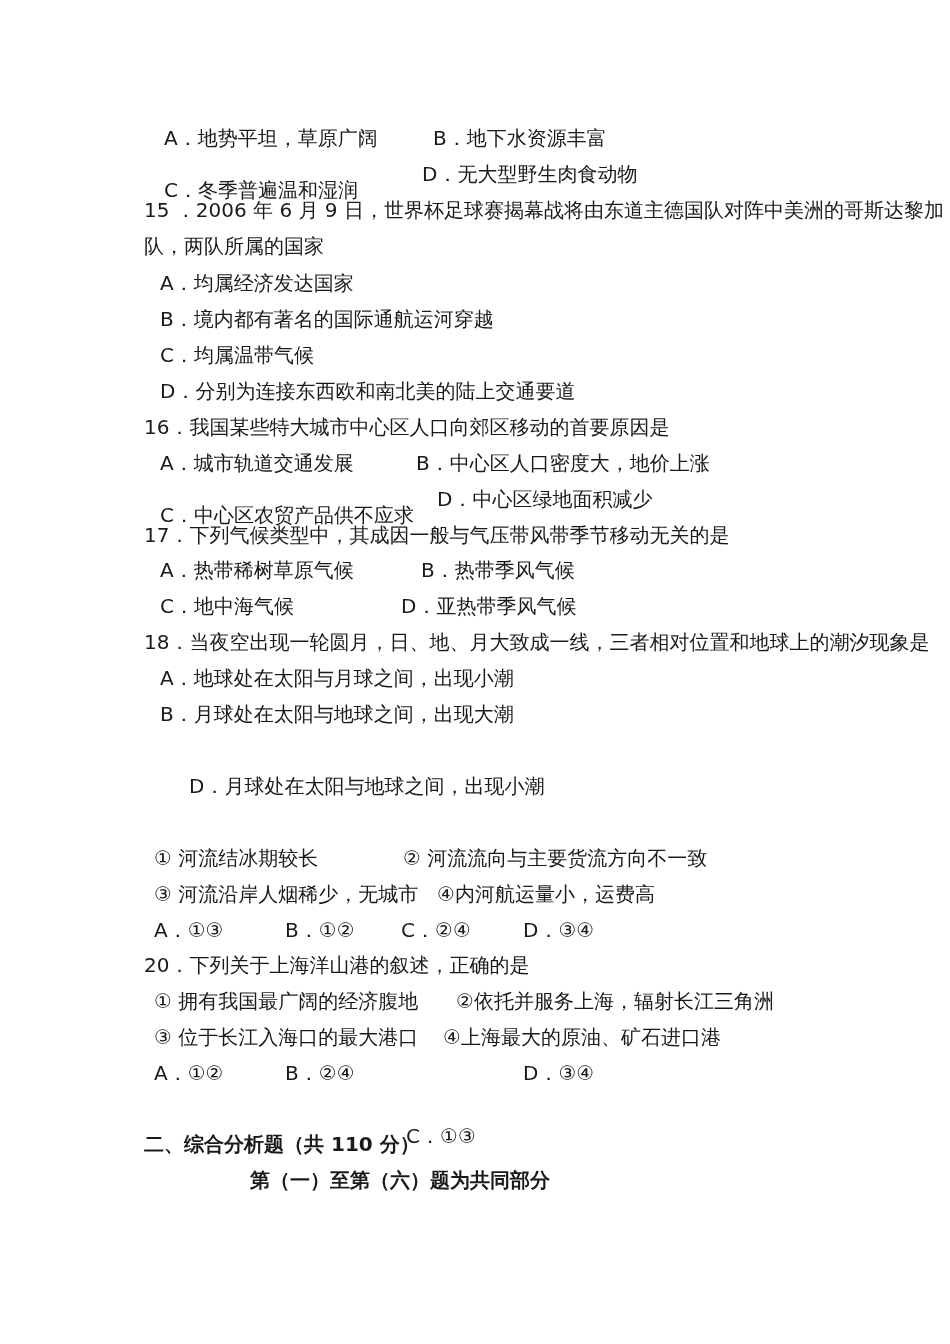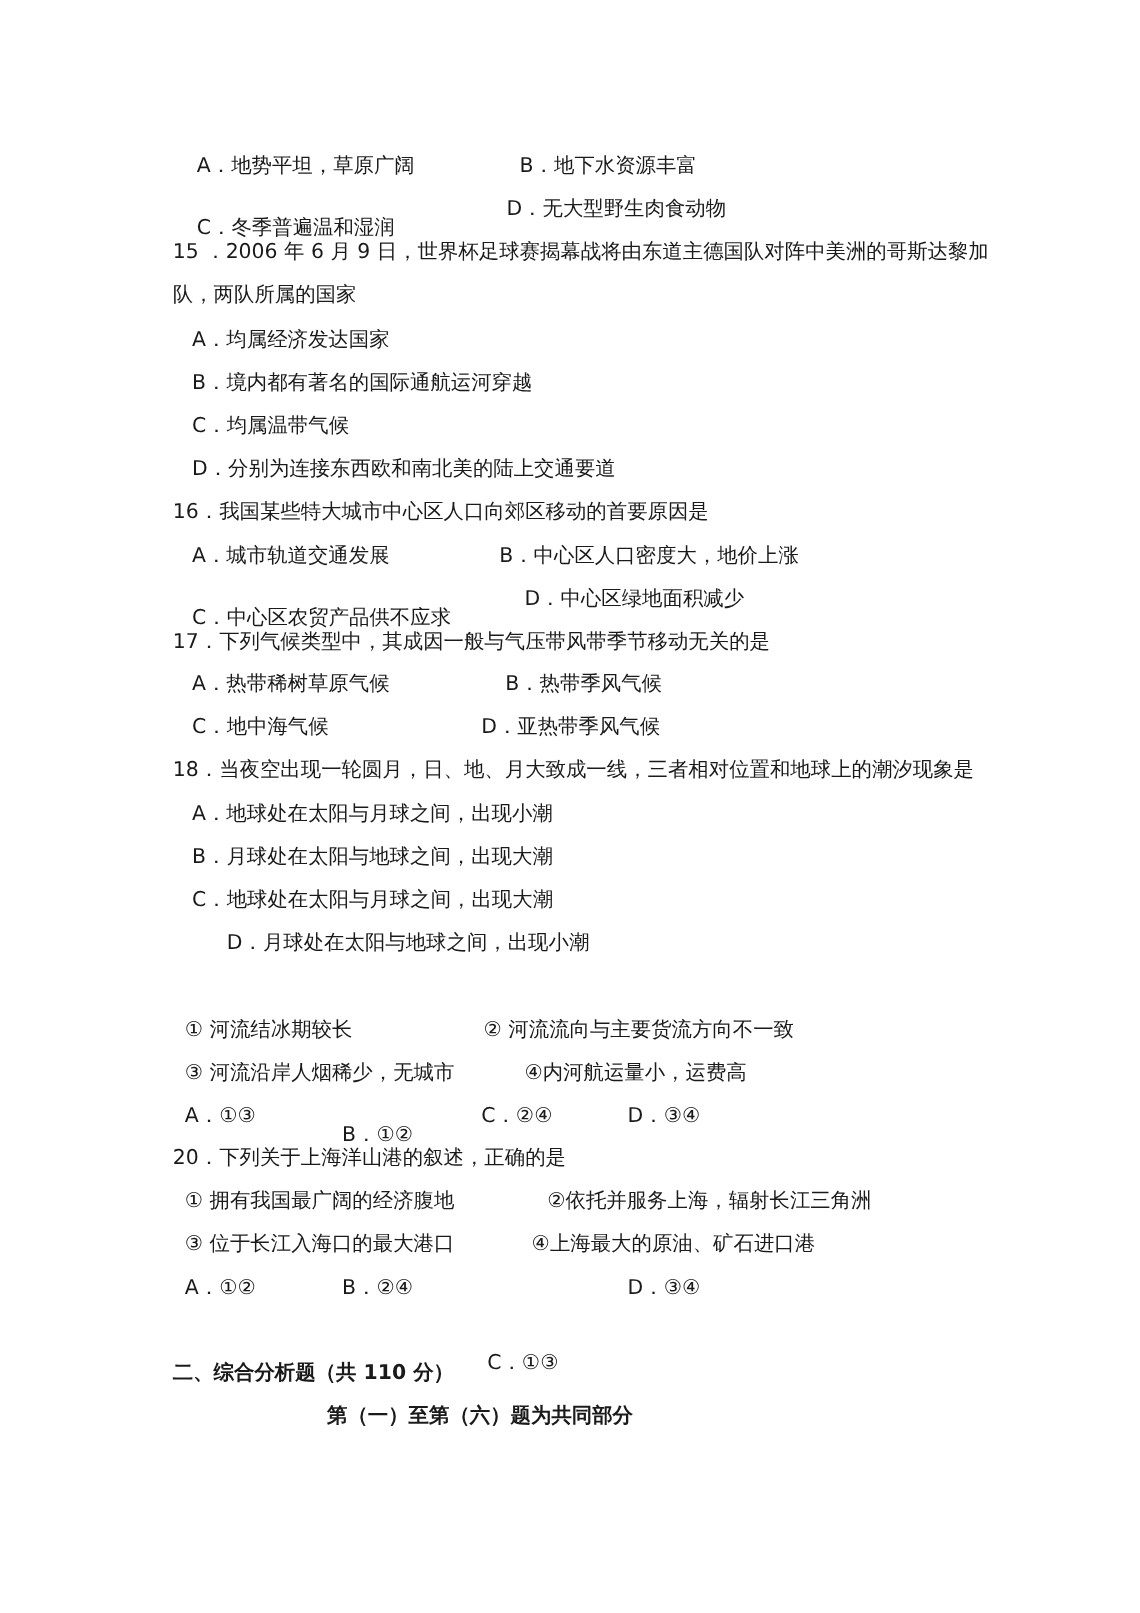--- a/index.html
+++ b/index.html
@@ -1,19 +1,19 @@
 <!DOCTYPE html>
 <html><head>
   <meta charset="utf-8">
   <style>
     html, body { margin: 0; padding: 0; background: #ffffff; }
     body { width: 950px; height: 1344px; position: relative; overflow: hidden;
            font-family: "DejaVu Sans", "Liberation Sans", sans-serif; color: #1a1a1a; }
     .page { position: absolute; left: 0; top: 0; width: 950px; height: 1344px; background: #fff; }
-    .ln { position: absolute; font-size: 17px; line-height: 20px; white-space: nowrap; }
+    .ln { position: absolute; font-size: 20px; line-height: 20px; white-space: nowrap; }
     .bold { font-weight: bold; }
   </style>
 </head>
 <body>
 
 <div class="page">
 
   <div class="ln" style="left:164px;top:128px;">A．地势平坦，草原广阔</div>
   <div class="ln" style="left:433px;top:128px;">B．地下水资源丰富</div>
   <div class="ln" style="left:164px;top:180px;">C．冬季普遍温和湿润</div>
@@ -34,29 +34,28 @@
 
   <div class="ln" style="left:144px;top:525px;">17．下列气候类型中，其成因一般与气压带风带季节移动无关的是</div>
   <div class="ln" style="left:160px;top:560px;">A．热带稀树草原气候</div>
   <div class="ln" style="left:421px;top:560px;">B．热带季风气候</div>
   <div class="ln" style="left:160px;top:596px;">C．地中海气候</div>
   <div class="ln" style="left:401px;top:596px;">D．亚热带季风气候</div>
 
   <div class="ln" style="left:144px;top:632px;">18．当夜空出现一轮圆月，日、地、月大致成一线，三者相对位置和地球上的潮汐现象是</div>
   <div class="ln" style="left:160px;top:668px;">A．地球处在太阳与月球之间，出现小潮</div>
   <div class="ln" style="left:160px;top:704px;">B．月球处在太阳与地球之间，出现大潮</div>
-  <div class="ln" style="left:160px;top:740px;">C．地球处在太阳与月球之间，出现大潮</div>
   <div class="ln" style="left:160px;top:776px;margin-left:29px;">D．月球处在太阳与地球之间，出现小潮</div>
 
   <div class="ln" style="left:154px;top:848px;">① 河流结冰期较长</div>
   <div class="ln" style="left:403px;top:848px;">② 河流流向与主要货流方向不一致</div>
   <div class="ln" style="left:154px;top:884px;">③ 河流沿岸人烟稀少，无城市</div>
   <div class="ln" style="left:437px;top:884px;">④内河航运量小，运费高</div>
   <div class="ln" style="left:154px;top:920px;">A．①③</div>
-  <div class="ln" style="left:285px;top:920px;margin-top:16px;">B．①②</div>
+  <div class="ln" style="left:285px;top:920px;">B．①②</div>
   <div class="ln" style="left:401px;top:920px;">C．②④</div>
   <div class="ln" style="left:523px;top:920px;">D．③④</div>
 
   <div class="ln" style="left:144px;top:955px;">20．下列关于上海洋山港的叙述，正确的是</div>
   <div class="ln" style="left:154px;top:991px;">① 拥有我国最广阔的经济腹地</div>
   <div class="ln" style="left:456px;top:991px;">②依托并服务上海，辐射长江三角洲</div>
   <div class="ln" style="left:154px;top:1027px;">③ 位于长江入海口的最大港口</div>
   <div class="ln" style="left:443px;top:1027px;">④上海最大的原油、矿石进口港</div>
   <div class="ln" style="left:154px;top:1063px;">A．①②</div>
   <div class="ln" style="left:285px;top:1063px;">B．②④</div>

